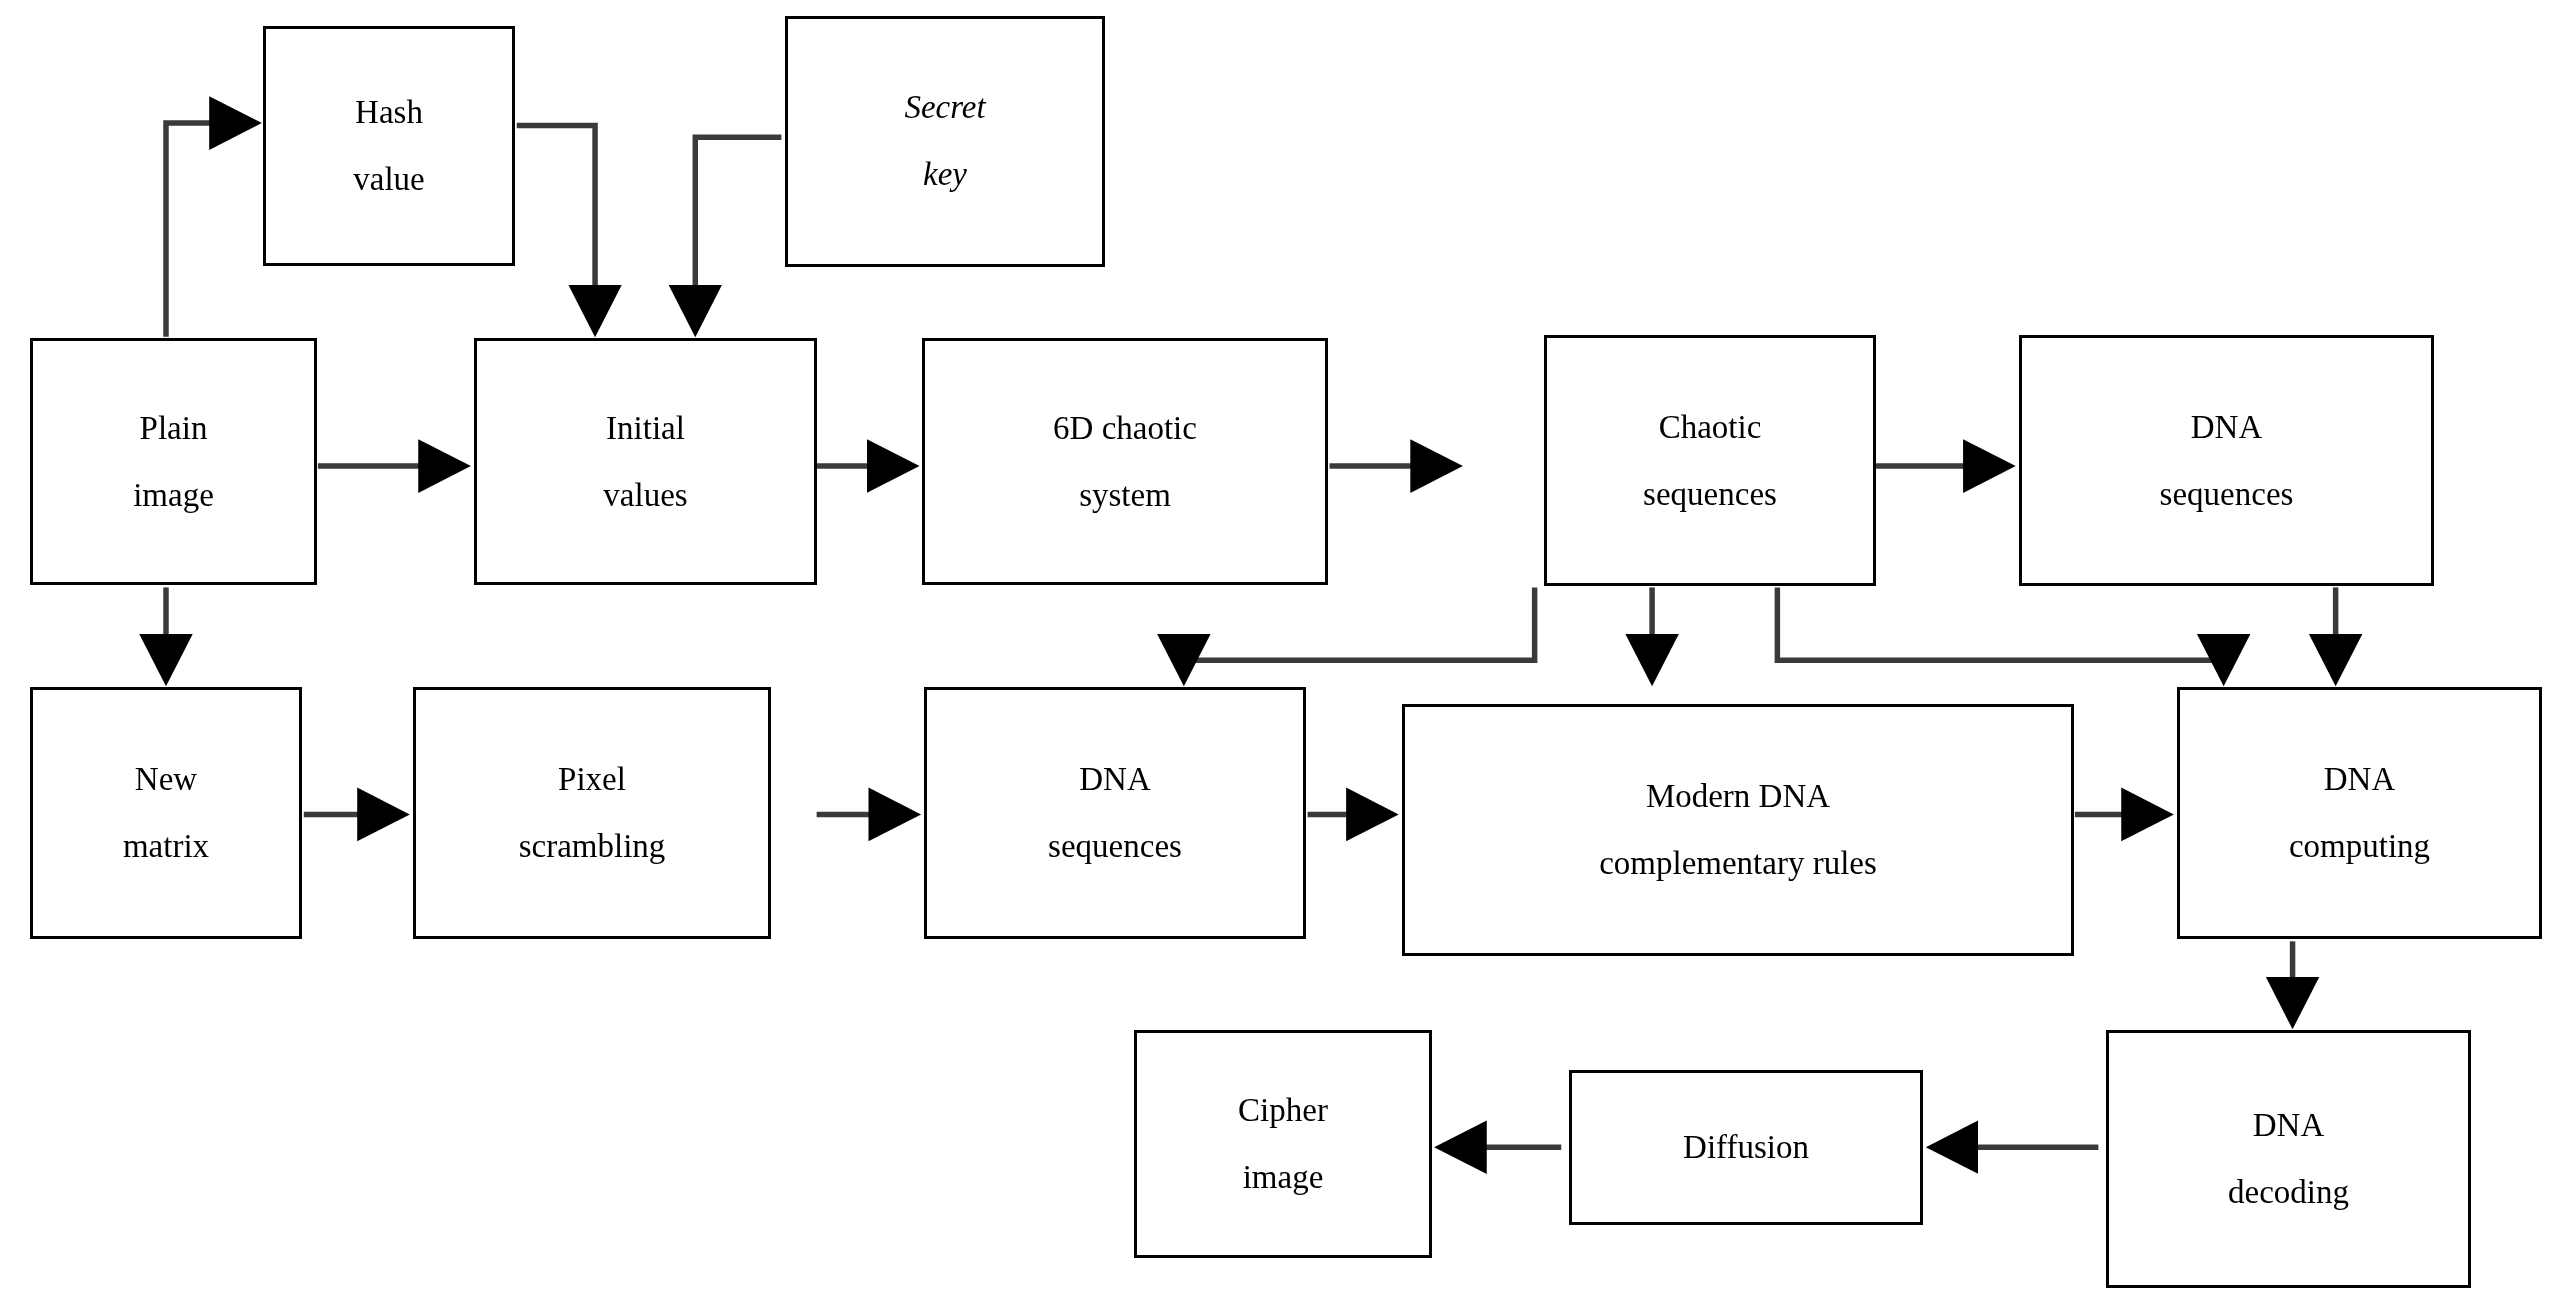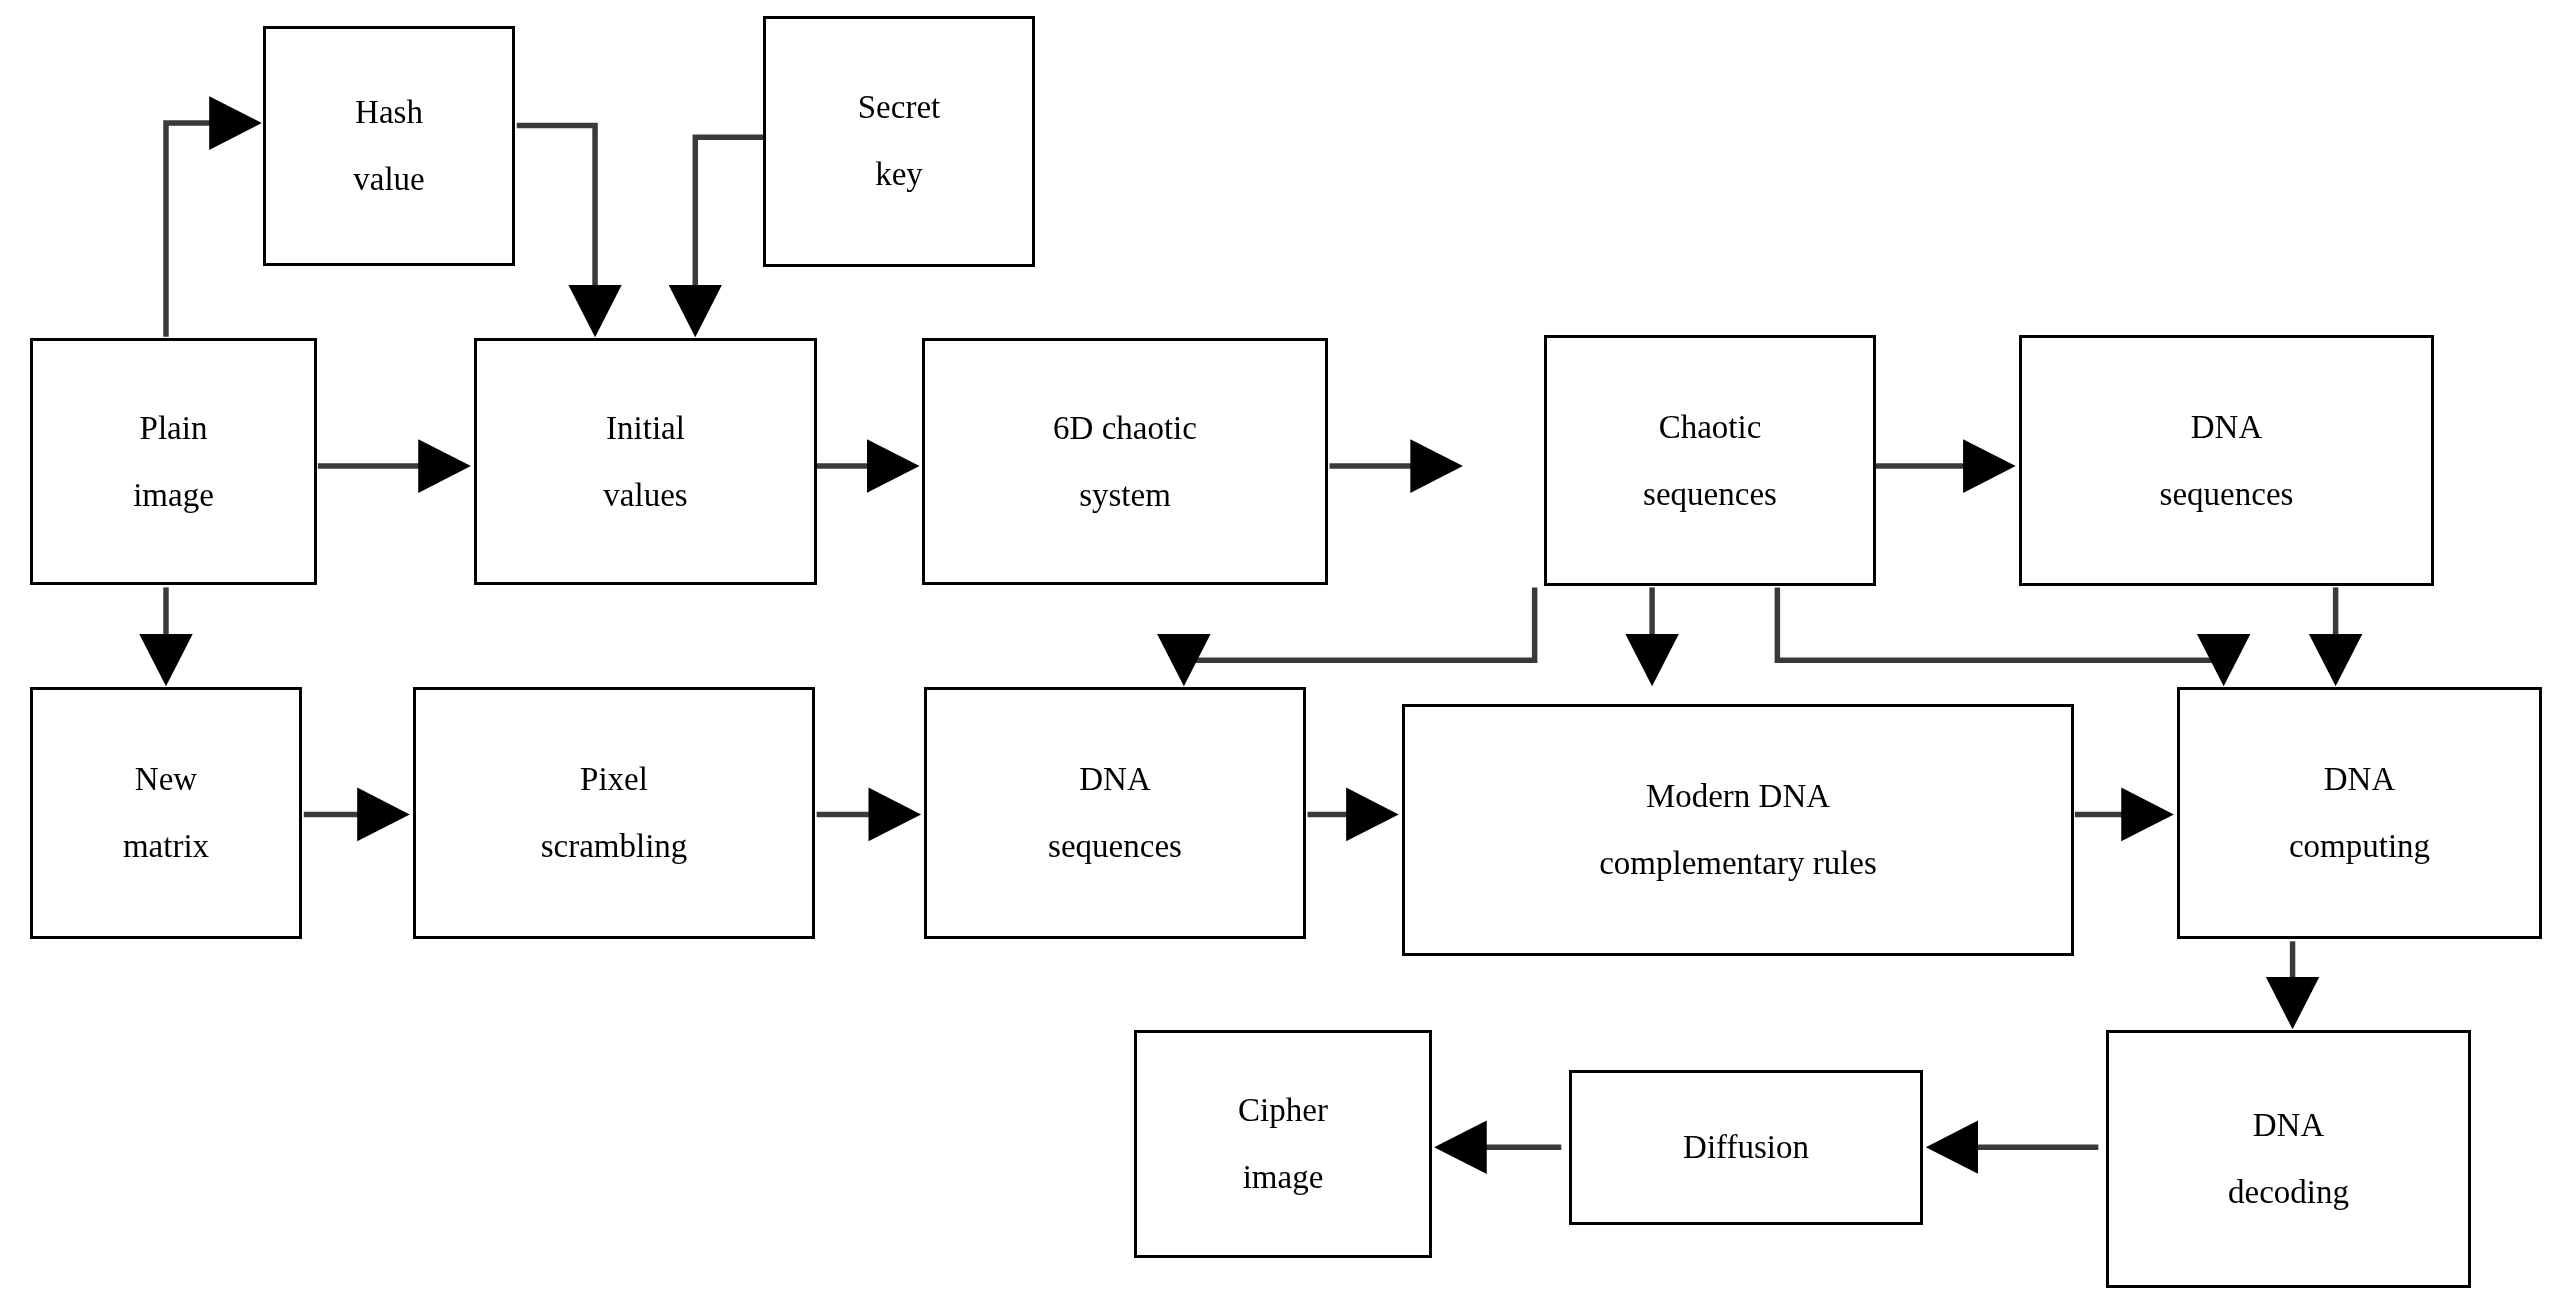--- a/index.html
+++ b/index.html
@@ -97,21 +97,21 @@
       <path d="M 1994,1465 L 1840,1465"></path>
 
     </g>
   </svg>
 
   <div id="nodes">
       <div class="node" style="left: 263px; top: 26px; width: 252px; height: 240px;">
         <span class="ln">Hash</span>
         <span class="ln">value</span>
       </div>
-      <div class="node" style="left: 763px; top: 15.7px; width: 272px; height: 251px;">
+      <div class="node" style="left: 785px; top: 15.7px; width: 320px; height: 251px; font-style: italic;">
         <span class="ln">Secret</span>
         <span class="ln">key</span>
       </div>
       <div class="node" style="left: 30px; top: 338px; width: 287px; height: 247px;">
         <span class="ln">Plain</span>
         <span class="ln">image</span>
       </div>
       <div class="node" style="left: 474px; top: 338px; width: 343px; height: 247px; align-items: center;">
         <span class="ln">Initial</span>
         <span class="ln">values</span>
@@ -125,21 +125,21 @@
         <span class="ln">sequences</span>
       </div>
       <div class="node" style="left: 2019px; top: 335px; width: 415px; height: 251px;">
         <span class="ln">DNA</span>
         <span class="ln">sequences</span>
       </div>
       <div class="node" style="left: 30px; top: 687px; width: 272px; height: 252px;">
         <span class="ln">New</span>
         <span class="ln">matrix</span>
       </div>
-      <div class="node" style="left: 413px; top: 687px; width: 402px; height: 252px;">
+      <div class="node" style="left: 413px; top: 687px; width: 358px; height: 252px;">
         <span class="ln">Pixel</span>
         <span class="ln">scrambling</span>
       </div>
       <div class="node" style="left: 924px; top: 687px; width: 382px; height: 252px;">
         <span class="ln">DNA</span>
         <span class="ln">sequences</span>
       </div>
       <div class="node" style="left: 1402px; top: 687px; width: 672px; height: 252px; margin-top: 17px;">
         <span class="ln">Modern DNA</span>
         <span class="ln">complementary rules</span>

